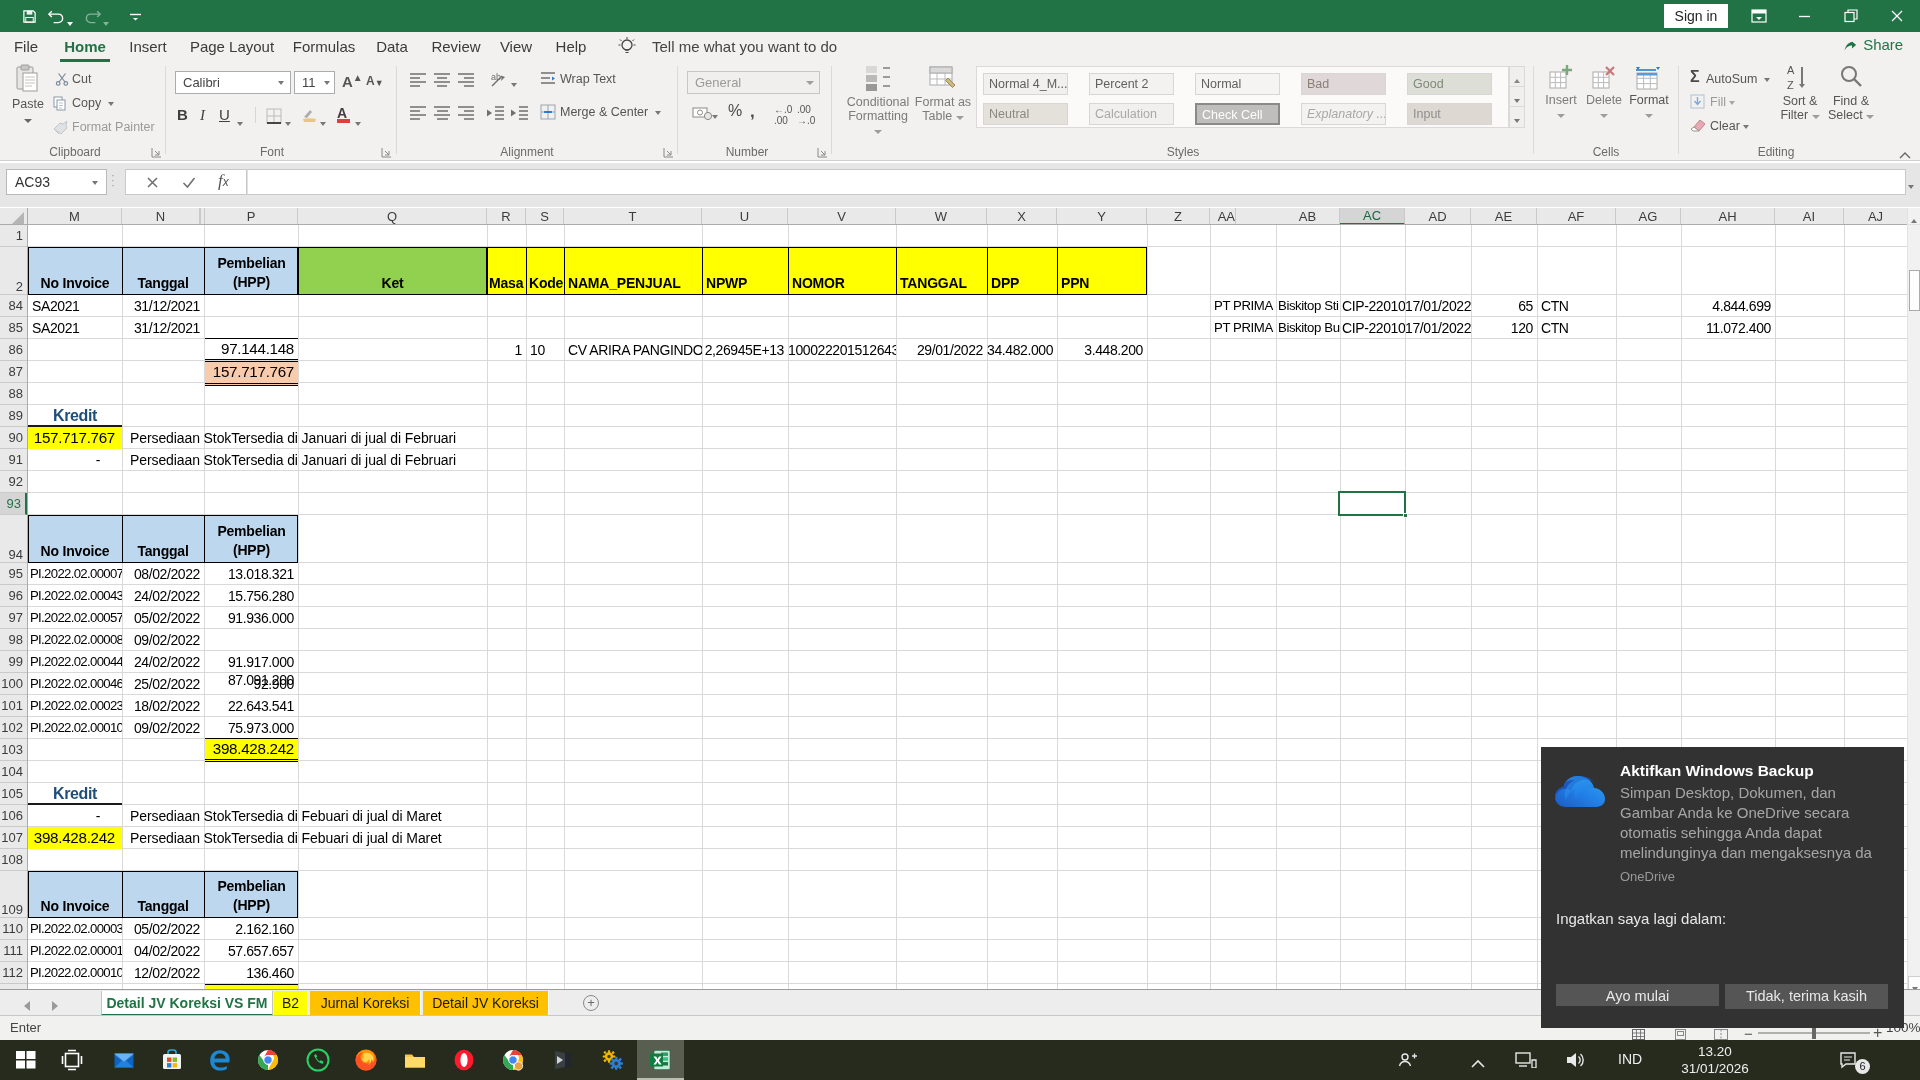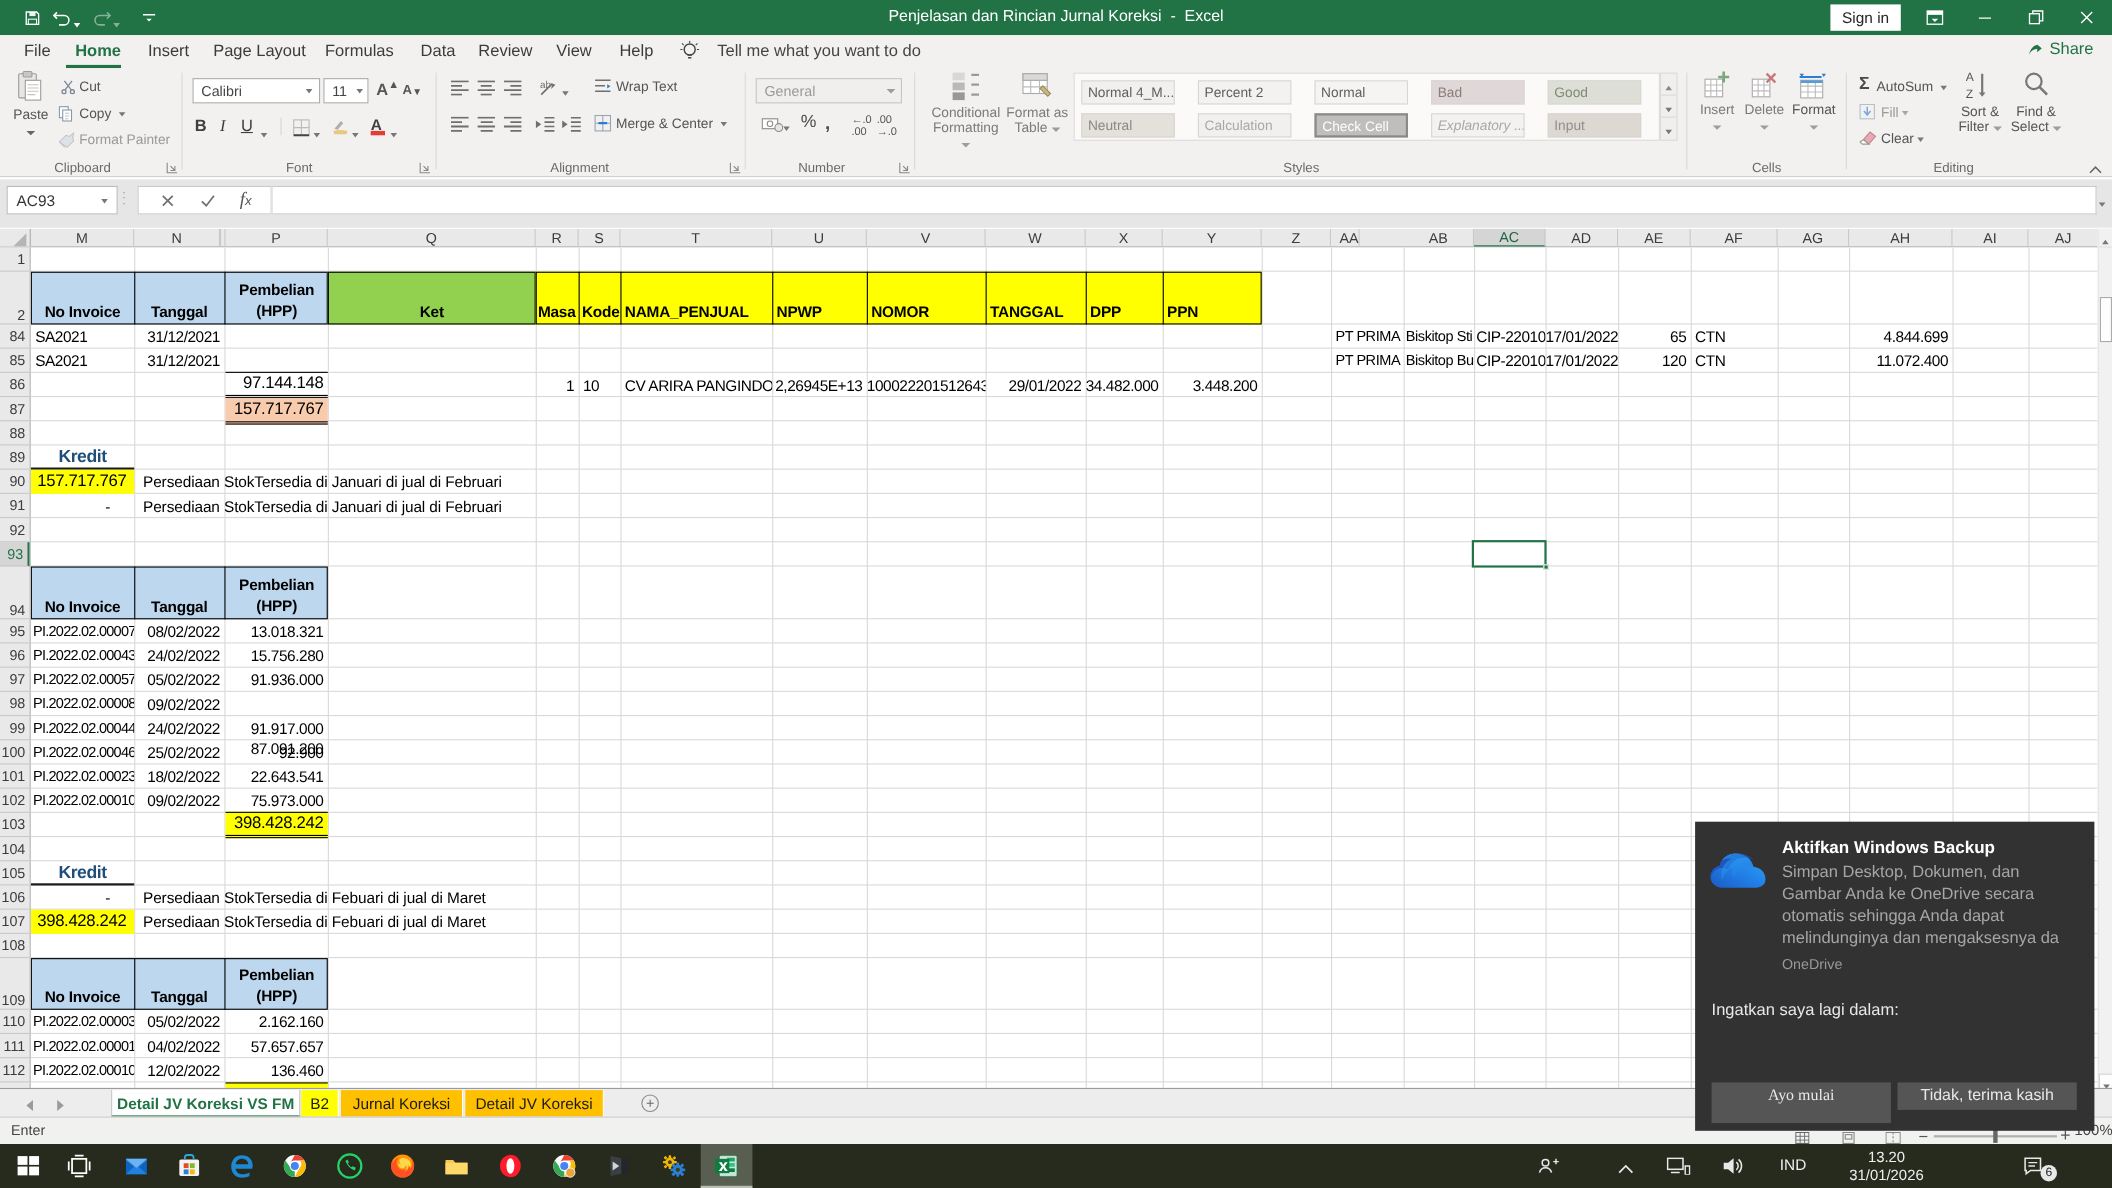--- a/index.html
+++ b/index.html
@@ -6,21 +6,21 @@
 #screen{position:relative;width:1920px;height:1080px;background:#fff;overflow:hidden;}
 .abs{position:absolute;}
 
 #titlebar{position:absolute;left:0;top:0;width:1920px;height:32px;background:#217346;color:#fff;}
 #titlebar .ttl{position:absolute;top:7px;width:100%;text-align:center;font-size:14.5px;color:#fff;}
 .qat{position:absolute;top:0;height:32px;}
 .winbtn{position:absolute;top:0;width:46px;height:32px;text-align:center;color:#fff;}
 #signin{position:absolute;left:1664px;top:4px;width:64px;height:24px;background:#fff;color:#252525;font-size:14px;text-align:center;line-height:24px;}
 
 #tabrow{position:absolute;left:0;top:32px;width:1920px;height:30px;background:#F2F1F0;}
-.rtab{position:absolute;top:0;height:30px;line-height:30px;font-size:15px;color:#3b3b3b;text-align:right;}
+.rtab{position:absolute;top:0;height:30px;line-height:30px;font-size:15px;color:#3b3b3b;text-align:center;}
 #tab-home{color:#217346;font-weight:bold;border-bottom:3px solid #217346;}
 
 #ribbon{position:absolute;left:0;top:62px;width:1920px;height:99px;background:#F2F1F0;border-bottom:1px solid #D2D0CE;}
 .gsep{position:absolute;top:4px;height:88px;width:1px;background:#DCDAD8;}
 .glabel{position:absolute;top:83px;height:14px;font-size:12px;color:#6a6a6a;text-align:center;}
 .launch{position:absolute;top:84px;width:13px;height:13px;}
 .launch svg{display:block}
 .bigbtn{position:absolute;top:2px;text-align:center;font-size:12.5px;color:#555;}
 .smtxt{position:absolute;font-size:12.5px;color:#555;height:22px;line-height:22px;white-space:nowrap;}
 .combo{position:absolute;background:#fff;border:1px solid #ACACAC;font-size:13px;color:#444;}
@@ -68,21 +68,20 @@
 
 #taskbar{position:absolute;left:0;top:1040px;width:1920px;height:40px;background:#262B1D;}
 .tbi{position:absolute;top:8px;width:24px;height:24px;}
 
 #notif{position:absolute;left:1541px;top:747px;width:363px;height:281px;background:#323232;}
 </style></head>
 <body>
 <div id="screen">
 
 <div id="titlebar">
-  <div class="ttl">Penjelasan dan Rincian Jurnal Koreksi&nbsp; -&nbsp; Excel</div>
   <div class="qat" style="left:22px;top:9px;">
     <svg width="15" height="15" viewBox="0 0 16 16">
           <path d="M2 2h10l2 2v10H2z" fill="none" stroke="#fff" stroke-width="1.3"></path>
           <rect x="5" y="2" width="6" height="4" fill="#fff" opacity=".9"></rect>
           <rect x="4" y="9" width="8" height="5" fill="none" stroke="#fff"></rect>
         </svg>
   </div>
   <div class="qat" style="left:48px;top:8px;">
     <svg width="17" height="16" viewBox="0 0 18 16">
           <path d="M4 3 L1 6 L4 9" fill="none" stroke="#fff" stroke-width="1.5"></path>
@@ -868,17 +867,17 @@
       </linearGradient>
     </defs>
     <path d="M14 32c-6 0-11-4-11-10 0-5 3.5-9 8.5-10C13 5 19 1 26 1c8 0 14.5 5 16 12 6 .5 11 5 11 11s-5 8-10 8z" fill="url(#odg)"></path>
     <path d="M3.5 24c0-5.5 4.5-10 10-10 2 0 4 .6 5.6 1.7C21 8.6 27 4.5 34 4.5c3 0 5.8.9 8.1 2.4C39 3 33 .8 26 1 19 1.2 13 5.3 11.5 12 6.5 13 3 17 3 22c0 .7.2 1.4.5 2z" fill="#1D4FB8" opacity=".85"></path>
     <path d="M42 13C40.5 6 34 1 26 1c-5 0-9.7 2.2-12.5 6C16 5.5 19 5 22 5.6 15 9 11 17 13.5 25c2-5 5-9 9.5-11.5-1 4-0.5 8 1.5 11C26 18 32 13.5 39 13z" fill="url(#odg2)" opacity=".55"></path>
   </svg>
   <div class="abs" style="left:79px;top:15px;font-size:15.5px;font-weight:bold;color:#fff;">Aktifkan Windows Backup</div>
   <div class="abs" style="left:79px;top:36px;font-size:15px;color:#a6a6a6;line-height:20px;">Simpan Desktop, Dokumen, dan<br>Gambar Anda ke OneDrive secara<br>otomatis sehingga Anda dapat<br>melindunginya dan mengaksesnya da</div>
   <div class="abs" style="left:79px;top:122px;font-size:13px;color:#989898;">OneDrive</div>
   <div class="abs" style="left:15px;top:163px;font-size:15px;color:#e8e8e8;">Ingatkan saya lagi dalam:</div>
-  <div class="abs" style="left:15px;top:237px;width:163px;height:37px;background:#555555;color:#e8e8e8;font-size:14.5px;text-align:center;line-height:25px;font-family:Liberation Serif, serif;">Ayo mulai</div>
+  <div class="abs" style="left:15px;top:237px;width:163px;height:22px;background:#555555;color:#e8e8e8;font-size:14.5px;text-align:center;line-height:25px;">Ayo mulai</div>
   <div class="abs" style="left:184px;top:237px;width:163px;height:25px;background:#555555;color:#e8e8e8;font-size:14.5px;text-align:center;line-height:25px;">Tidak, terima kasih</div>
 </div>
 
 </div>
 
 </body></html>

